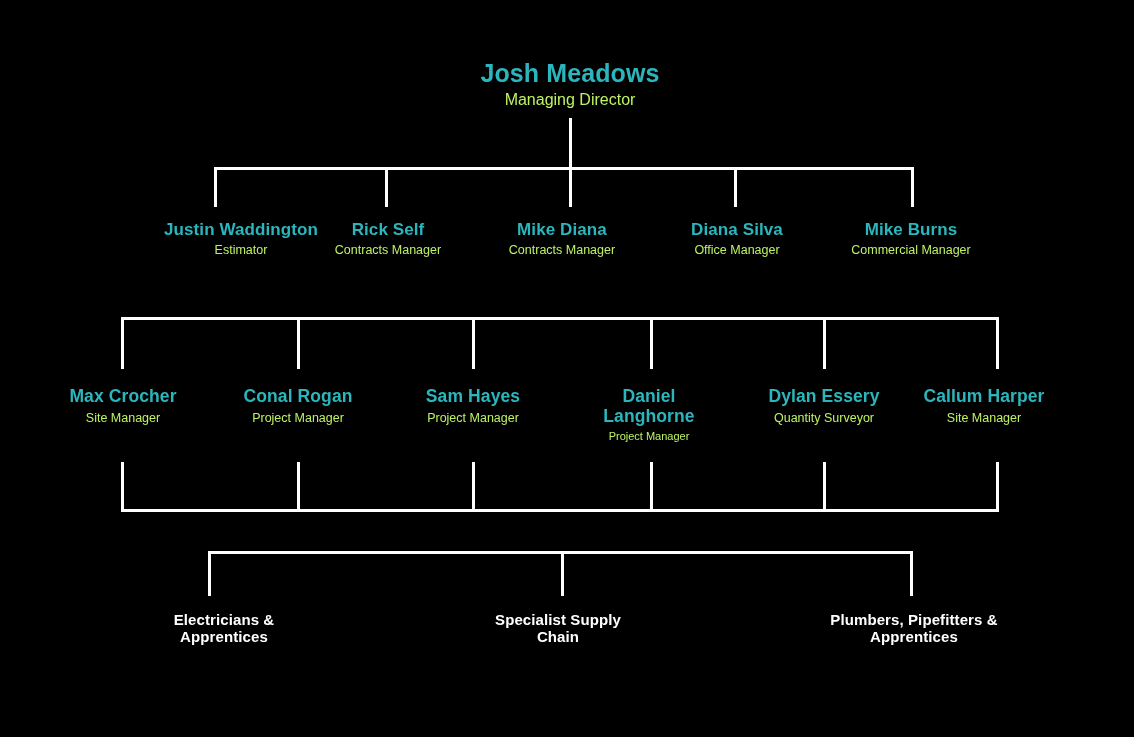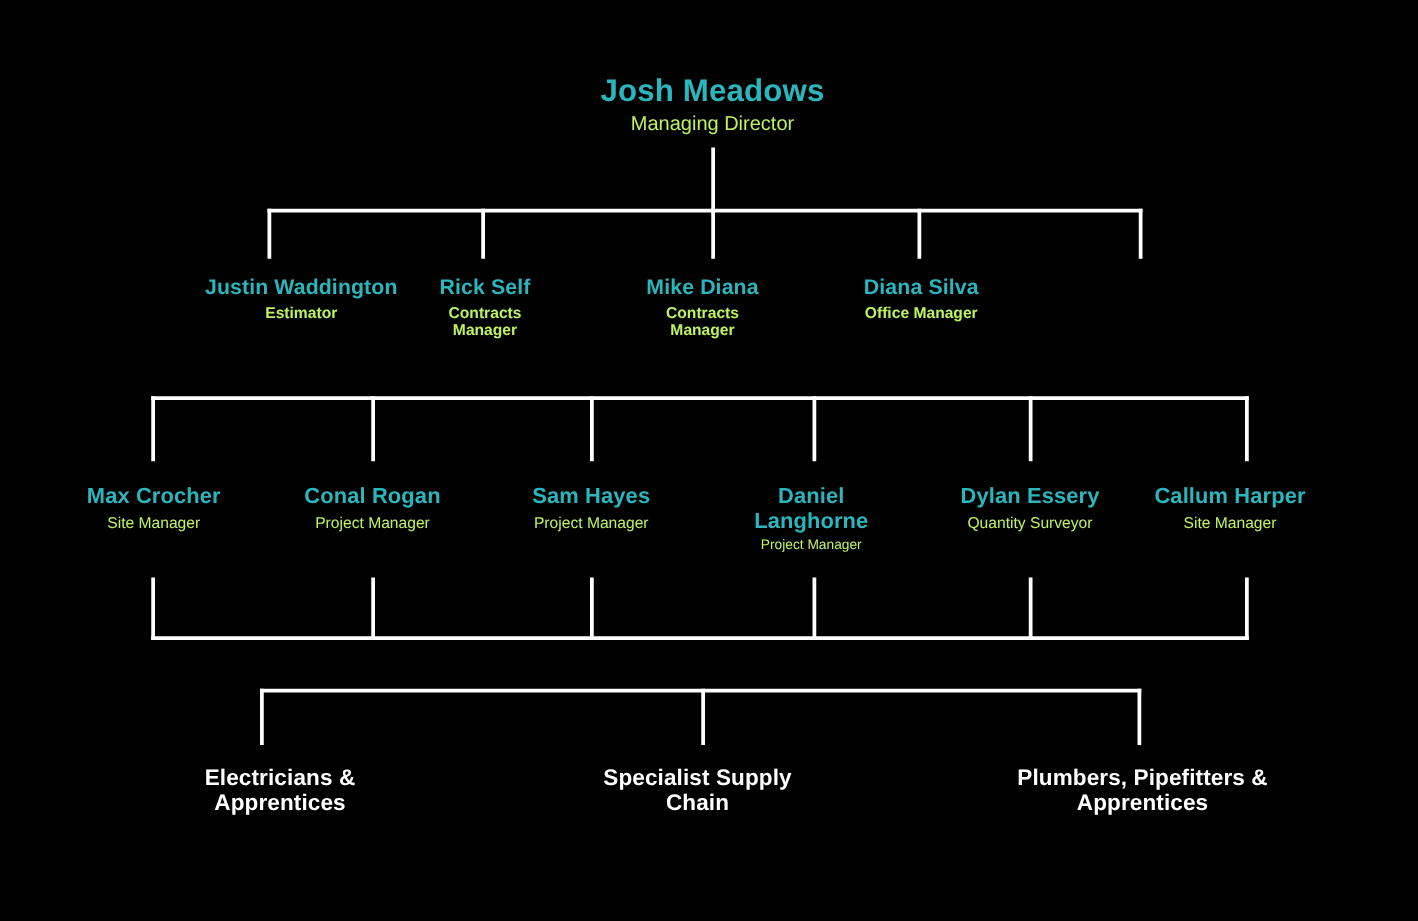--- a/index.html
+++ b/index.html
@@ -38,31 +38,31 @@
     display: block;
     font-weight: bold;
   }
 
   
   .node.root .n-name { font-size: 25px; }
   .node.root .n-role { font-size: 16px; margin-top: 4px; font-weight: normal; }
 
   
   .node.lvl2 .n-name { font-size: 17px; }
-  .node.lvl2 .n-role { font-size: 12.5px; margin-top: 4px; font-weight: bold; }
+  .node.lvl2 .n-role { font-size: 12.5px; margin-top: 4px; font-weight: normal; }
 
   
   .node.lvl3 .n-name { font-size: 17.5px; }
   .node.lvl3 .n-role { font-size: 12.5px; margin-top: 4px; font-weight: normal; }
   .node.lvl3.compact .n-role { font-size: 11px; }
 
   
   .node.lvl4 .n-name {
     color: #ffffff;
-    font-size: 18px;
+    font-size: 15px;
     font-weight: bold;
   }
 
   
   .line-h, .line-v {
     position: absolute;
     background: #ffffff;
   }
   .line-h { height: 3px; }
   .line-v { width: 3px; }
@@ -98,20 +98,24 @@
   <div class="node lvl2" style="left:562px; top:220px; width:110px;">
     <span class="n-name">Mike Diana</span>
     <span class="n-role">Contracts Manager</span>
   </div>
 
   <div class="node lvl2" style="left:737px; top:220px; width:110px;">
     <span class="n-name">Diana Silva</span>
     <span class="n-role">Office Manager</span>
   </div>
 
+  <div class="node lvl2" style="left:911px; top:220px; width:120px;">
+    <span class="n-name">Mike Burns</span>
+    <span class="n-role">Commercial Manager</span>
+  </div>
 
   <div class="line-h" style="left:121px; top:317px; width:878px;"></div>
   <div class="line-v" style="left:121px; top:317px; height:52px;"></div>
   <div class="line-v" style="left:297px; top:317px; height:52px;"></div>
   <div class="line-v" style="left:472px; top:317px; height:52px;"></div>
   <div class="line-v" style="left:650px; top:317px; height:52px;"></div>
   <div class="line-v" style="left:823px; top:317px; height:52px;"></div>
   <div class="line-v" style="left:996px; top:317px; height:52px;"></div>
 
   <div class="node lvl3" style="left:123px; top:387px; width:150px;">

